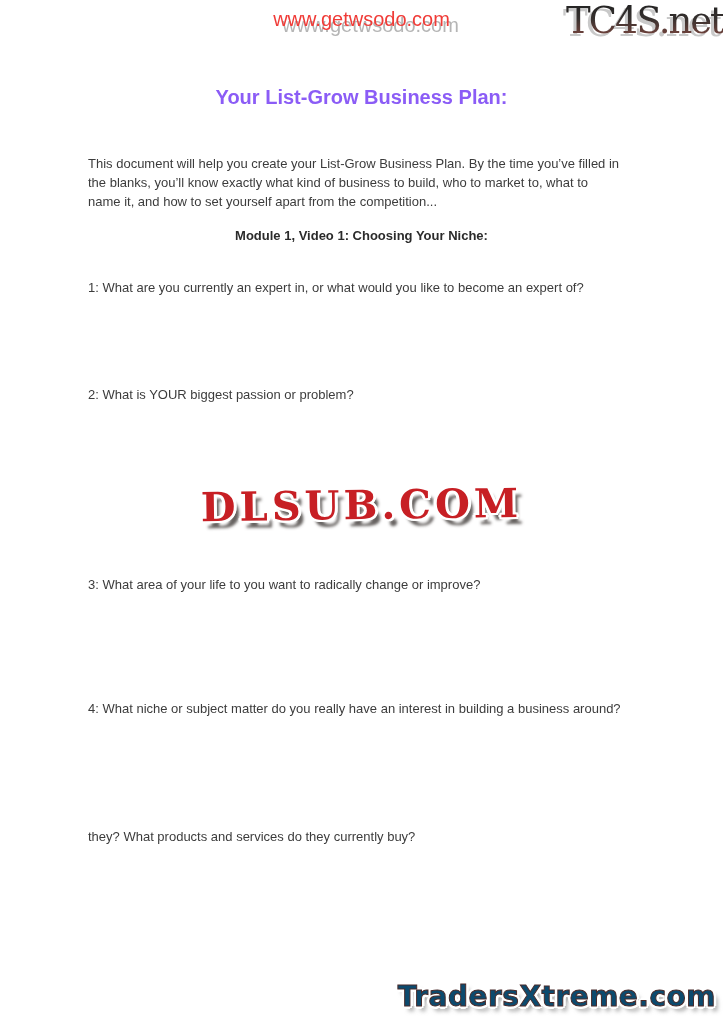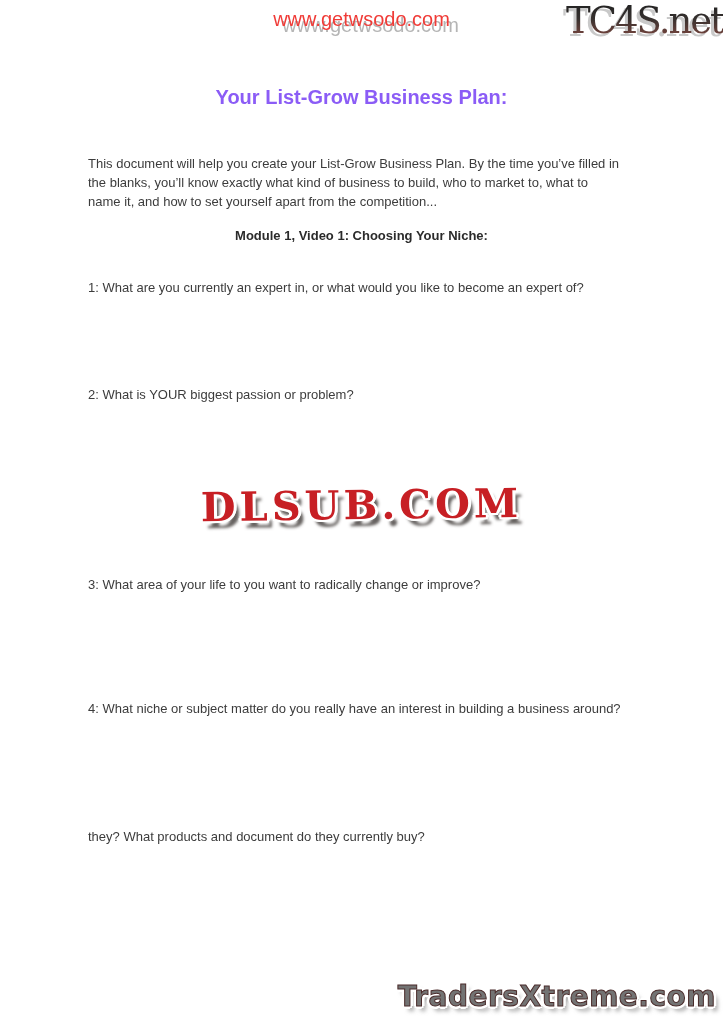--- a/index.html
+++ b/index.html
@@ -54,21 +54,21 @@
   }
 
   
   .traders { position: absolute; top: 980px; right: 7px; }
   .traders span {
     display: inline-block;
     font-family: "DejaVu Sans", sans-serif;
     font-weight: bold;
     font-size: 28px;
     letter-spacing: 0.5px;
-    color: #737373;
+    color: #0c4a6e;
     -webkit-text-stroke: 1px #4a2b2a;
     white-space: nowrap;
     text-shadow:
       -3px 0 0 #ffffff, 3px 0 0 #ffffff, 0 -3px 0 #ffffff, 0 3px 0 #ffffff,
       -2px -2px 0 #ffffff, 2px 2px 0 #ffffff, -2px 2px 0 #ffffff, 2px -2px 0 #ffffff,
       4px 5px 4px rgba(140, 140, 140, 0.8);
   }
 </style>
 </head>
 <body>
@@ -109,20 +109,20 @@
 
   <div class="question q3">
     <div>3: What area of your life to you want to radically change or improve?</div>
   </div>
 
   <div class="question q4">
     <div>4: What niche or subject matter do you really have an interest in building a business around?</div>
   </div>
 
   <div class="question q5">
-    <div>they? What products and document do they currently buy?</div>
+    <div>they? What products and services do they currently buy?</div>
   </div>
 
   <div class="traders">
     <span>TradersXtreme.com</span>
   </div>
 
 </div>
 
 </body></html>

